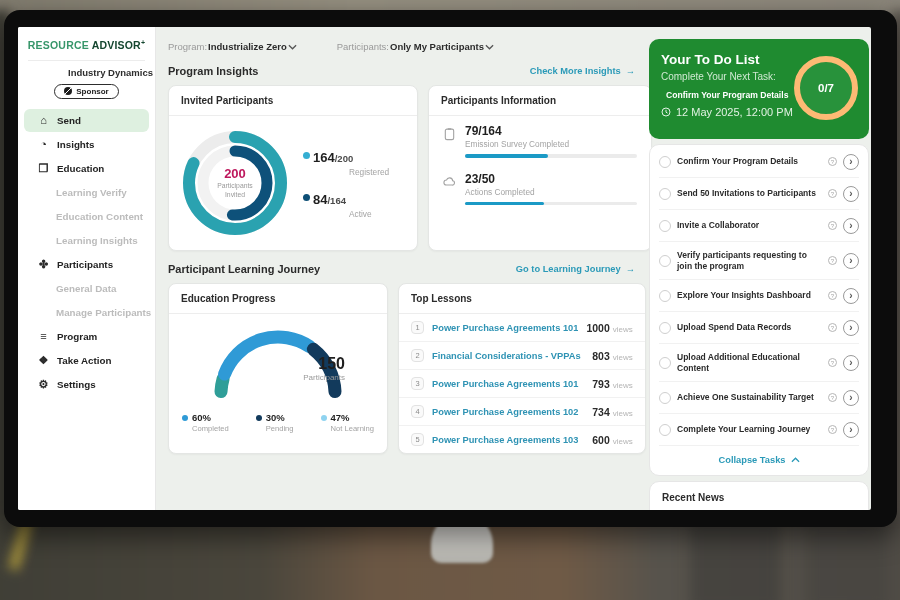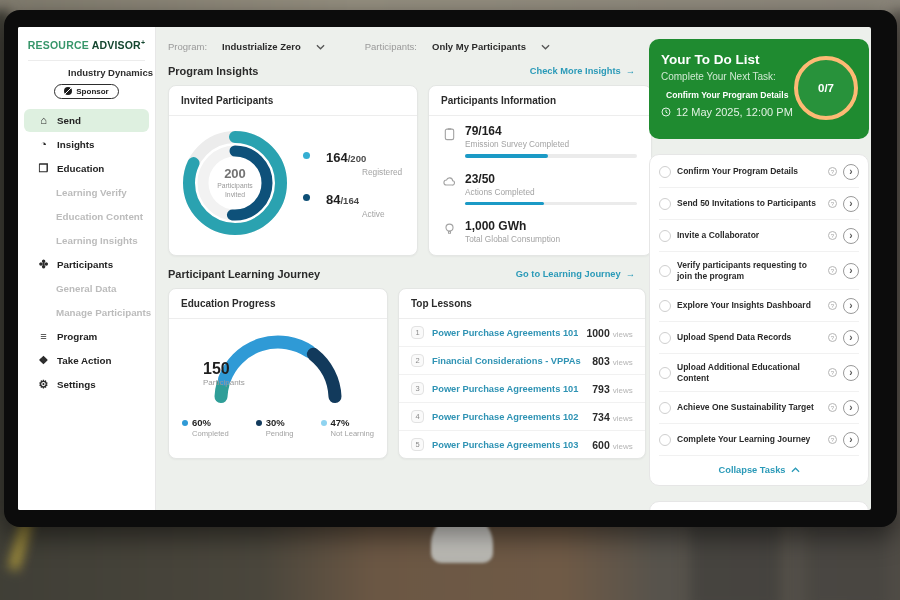--- a/index.html
+++ b/index.html
@@ -40,81 +40,81 @@
   .nav-item { display:flex; align-items:center; gap:7px; padding:6px 8px 6px 13px;
     font-size:9.8px; font-weight:700; color:#232323; margin:1px 6px; border-radius:6px; cursor:pointer; white-space:nowrap; }
   .nav-item .nav-icon { width:13px; font-size:11px; line-height:1; color:#2b2b2b; text-align:center; }
   .nav-item.active { background:#def0e0; }
   .nav-item.sub { padding-left:32px; color:#bcbcbc; font-weight:600; }
 
   
   .main { flex:1; min-width:0; padding:14px 12px 0; }
   h1.welcome { font-size:19px; font-weight:800; color:#1f1f1f; margin:7px 0 11px; letter-spacing:.2px; }
   .filters { display:flex; gap:40px; margin-bottom:13px; }
-  .filter { display:flex; align-items:center; gap:15px; font-size:9.5px; cursor:pointer; }
+  .filter { display:flex; align-items:center; gap:1px; font-size:9.5px; cursor:pointer; }
   .f-label { color:#9a9a9a; }
   .f-value { font-weight:800; color:#2b2b2b; }
   .section-row { display:flex; justify-content:space-between; align-items:center; margin:12px 2px 8px 0;text-align:center; }
   .s-title { font-size:11px; font-weight:800; color:#2b2b2b; }
   .s-link { font-size:9.3px; font-weight:700; color:#2b9ab8; display:flex; align-items:center; gap:5px; cursor:pointer; }
   .cards-row { display:flex; gap:10px; align-items:stretch; margin-bottom:10px; }
   .card { background:#fff; border:1px solid #e4e6e4; border-radius:8px; box-shadow:0 1px 2px rgba(0,0,0,.04); }
   .card-head { font-size:10px; font-weight:800; color:#2b2b2b; padding:9px 12px; border-bottom:1px solid #ededed; }
 
   .card-invited { width:250px; flex:none; }
   .donut-wrap { display:flex; align-items:center; padding:11px 6px 11px 10px; }
   .donut-box { position:relative; width:112px; height:112px; flex:none; }
   .donut-center { position:absolute; inset:0; display:flex; flex-direction:column; align-items:center; justify-content:center; text-align:center; }
-  .dc-val { font-size:13px; font-weight:800; color:#737373; }
+  .dc-val { font-size:13px; font-weight:800; color:#be185d; }
   .dc-label { font-size:6.8px; color:#9a9a9a; width:52px; line-height:1.3; margin-top:1px; }
   .donut-legend { margin-left:12px; }
-  .lg-item { display:flex; align-items:flex-start; gap:16px; margin-bottom:13px; }
+  .lg-item { display:flex; align-items:flex-start; gap:3px; margin-bottom:13px; }
   .lg-item:last-child { margin-bottom:0; }
   .lg-dot { width:7px; height:7px; border-radius:50%; margin-top:4px; flex:none; }
   .lg-num { font-size:13px; font-weight:800; color:#1f1f1f; }
   .lg-denom { font-size:9.5px; font-weight:700; color:#4a4a4a; }
   .lg-label { font-size:8.3px; color:#a3a3a3; margin-top:1px;padding-left:36px; }
 
   .card-pinfo { flex:1; }
   .stat-row { display:flex; gap:9px; padding:8px 14px 6px; align-items:flex-start; }
   .stat-icon { flex:none; margin-top:3px; }
   .stat-val { font-size:12px; font-weight:800; color:#1f1f1f; }
   .stat-label { font-size:8.3px; color:#a3a3a3; margin:1px 0 5px; }
   .bar { height:3.5px; background:#ebebeb; border-radius:2px; width:172px; }
   .bar-fill { height:100%; border-radius:2px; background:#1b9ac6; }
 
   .card-edu { width:220px; flex:none; }
   .gauge-box { position:relative; width:150px; margin:4px auto 0; }
-  .gauge-center { position:absolute; left:0; right:0; top:37px; text-align:left; }
+  .gauge-center { position:absolute; left:0; right:8px; top:37px; text-align:right; }
   .gc-val { font-size:16px; font-weight:800; color:#1f1f1f; }
   .gc-label { font-size:8px; color:#9a9a9a; }
   .edu-legend { display:flex; justify-content:space-between; padding:6px 13px 10px;align-items:flex-end; }
   .el-item { display:flex; gap:4px; }
   .el-dot { width:6px; height:6px; border-radius:50%; margin-top:3px; flex:none; }
   .el-val { font-size:9.5px; font-weight:800; color:#1f1f1f; }
   .el-label { font-size:7.6px; color:#a3a3a3; margin-top:1px; white-space:nowrap; }
 
   .card-lessons { flex:1; }
   .lesson { display:flex; align-items:center; gap:8px; padding:7px 12px; border-bottom:1px solid #f1f1f1; }
   .lesson:last-child { border-bottom:none; }
   .rank { width:13px; height:13px; flex:none; border:1px solid #e2e2e2; background:#fafafa; border-radius:4px;
     font-size:7.5px; color:#8a8a8a; display:flex; align-items:center; justify-content:center; }
   .l-title { flex:1; font-size:9.3px; font-weight:700; color:#2f93b4; cursor:pointer; white-space:nowrap; overflow:hidden; }
   .l-views { font-size:10.5px; font-weight:800; color:#2b2b2b; white-space:nowrap; }
   .l-views .vl { font-size:8px; font-weight:400; color:#b5b5b5; margin-left:3px; }
 
   
-  .right { width:222px; flex:none; padding:12px 2px 0 0; display:flex; flex-direction:column; gap:15px; }
+  .right { width:222px; flex:none; padding:12px 2px 0 0; display:flex; flex-direction:column; gap:5px; }
   .todo-card { position:relative; background:#1f8b30; border-radius:10px; padding:13px 12px 13px; color:#fff; min-height:100px; }
   .todo-title { font-size:13.5px; font-weight:800; margin-bottom:4px; }
   .todo-sub { font-size:10px; color:#cfe9d1; margin-bottom:7px; }
   .todo-next { font-size:8.6px; font-weight:800; display:flex; align-items:center; gap:5px; margin-bottom:6px; margin-right:72px; white-space:nowrap; }
   .todo-due { font-size:11px; color:#e2f2e3; display:flex; align-items:center; gap:5px; }
   .ring { position:absolute; right:11px; top:17px; width:64px; height:64px; border-radius:50%;
-    border:4px solid #fdba74; background:#28923b; display:flex; align-items:center; justify-content:center;
+    border:6px solid #fdba74; background:#28923b; display:flex; align-items:center; justify-content:center;
     font-size:11.5px; font-weight:800; color:#fff; }
 
   .tasks-card { background:#fff; border:1px solid #e6e6e6; border-radius:10px; padding:1px 9px 2px; }
   .task { display:flex; align-items:center; gap:6px; padding:7.5px 0; border-bottom:1px solid #f1f1f1; }
   .task-check { width:12px; height:12px; flex:none; border:1.5px solid #cfcfcf; border-radius:50%; cursor:pointer; }
   .task-label { flex:1; font-size:8.5px; font-weight:700; color:#2b2b2b; line-height:1.3; }
   .task-info { flex:none; width:9px; height:9px; border:1px solid #b5b5b5; border-radius:50%; color:#a7a7a7;
     font-size:6px; display:flex; align-items:center; justify-content:center; }
   .task-go { flex:none; width:16px; height:16px; border:1.5px solid #9a9a9a; border-radius:50%; color:#555;
     font-size:10px; font-weight:700; display:flex; align-items:center; justify-content:center; cursor:pointer; padding-bottom:1px; }
@@ -299,30 +299,20 @@
               <path d="M3.6 10.8 a2.7 2.7 0 0 1 0.2 -5.4 a3.4 3.4 0 0 1 6.6 0.8 a2.3 2.3 0 0 1 -0.7 4.6 z" fill="none" stroke="#a3a3a3" stroke-width="1.2"></path>
             </svg>
             <div>
               <div class="stat-val">23/50</div>
               <div class="stat-label">Actions Completed</div>
               <div class="bar">
                   <div class="bar-fill" style="width: 46%;"></div>
                 </div>
             </div>
           </div>
-          <div class="stat-row">
-            <svg class="stat-icon" width="13" height="14" viewBox="0 0 14 15">
-              <circle cx="7" cy="6" r="3.8" fill="none" stroke="#a3a3a3" stroke-width="1.2"></circle>
-              <path d="M5.9 9.8 h2.2 v2.2 h-2.2 z" fill="none" stroke="#a3a3a3" stroke-width="1.1"></path>
-            </svg>
-            <div>
-              <div class="stat-val">1,000 GWh</div>
-              <div class="stat-label">Total Global Consumption</div>
-            </div>
-          </div>
         </div>
       </div>
 
       <div class="section-row">
         <span class="s-title">Participant Learning Journey</span>
         <span class="s-link">
           <span>Go to Learning Journey</span>
           <span>→</span>
         </span>
       </div>

